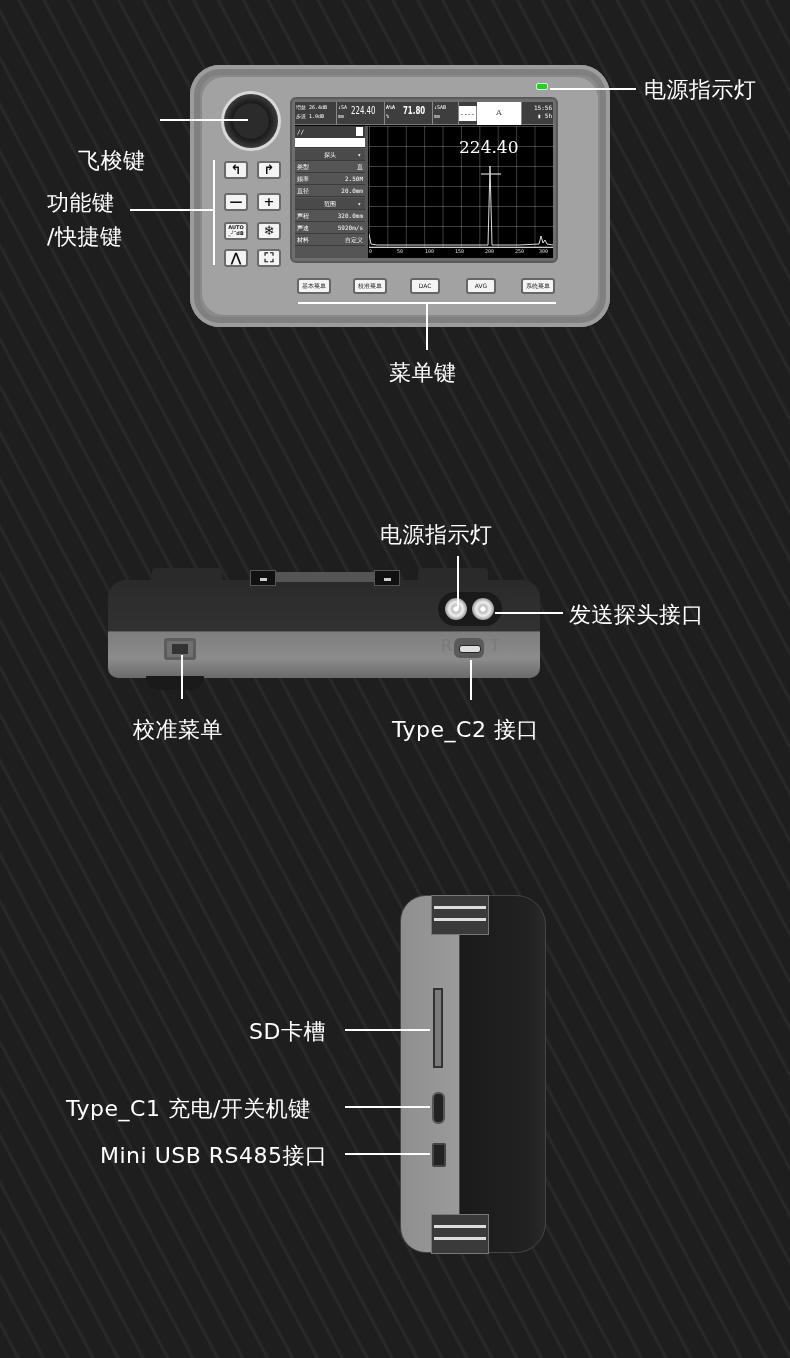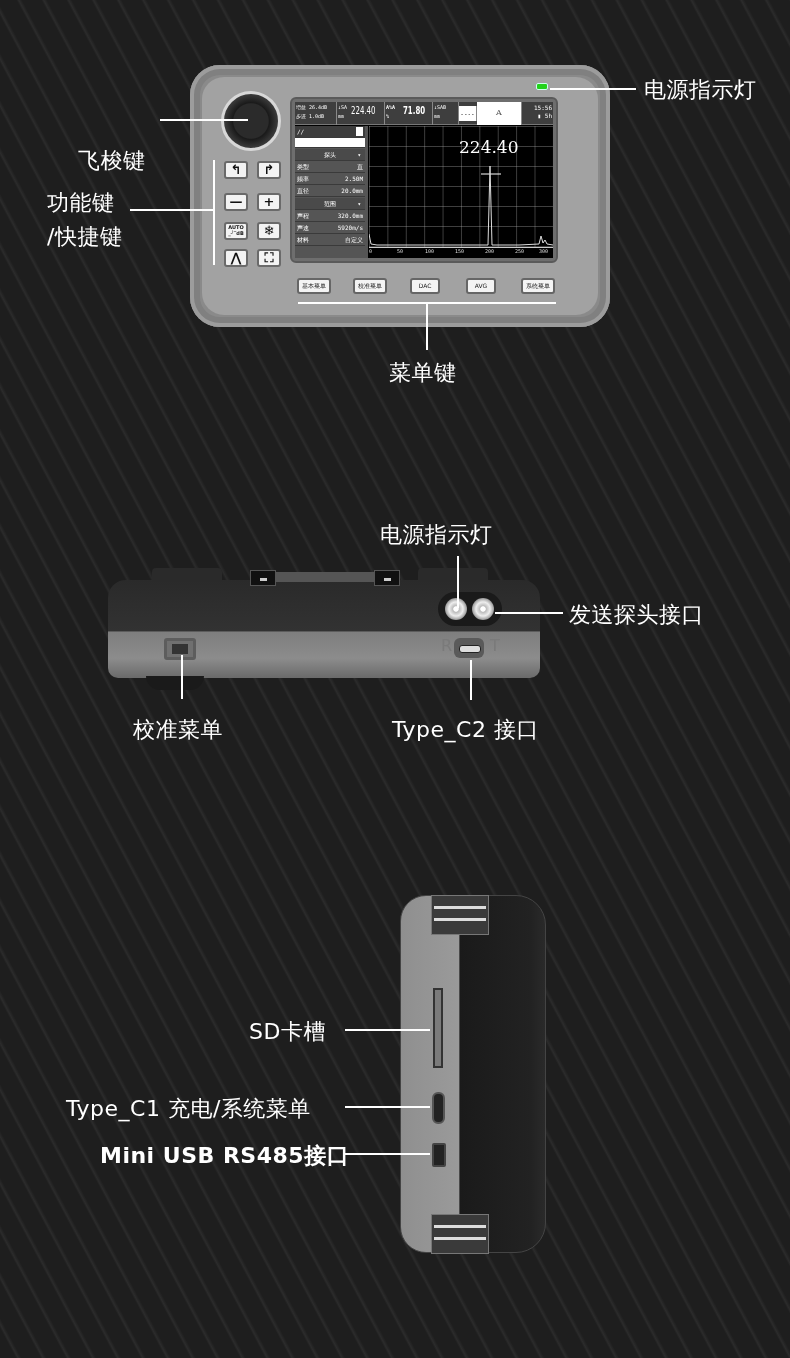--- a/index.html
+++ b/index.html
@@ -251,17 +251,17 @@
   <div class="latch" style="top:-1px;"></div>
   <div class="latch" style="top:318px;"></div>
   <div class="sd-slot"></div>
   <div class="usbc"></div>
   <div class="mini"></div>
 </div>
 
 <div class="label" style="left:249px;top:1017px;">SD卡槽</div>
 <div class="line" style="left:345px;top:1029px;width:85px;height:2px;"></div>
 
-<div class="label" style="left:66px;top:1094px;">Type_C1 充电/系统菜单</div>
+<div class="label" style="left:66px;top:1094px;">Type_C1 充电/开关机键</div>
 <div class="line" style="left:345px;top:1106px;width:85px;height:2px;"></div>
 
-<div class="label" style="left:100px;top:1141px;font-weight:bold;">Mini USB RS485接口</div>
+<div class="label" style="left:100px;top:1141px;">Mini USB RS485接口</div>
 <div class="line" style="left:345px;top:1153px;width:85px;height:2px;"></div>
 
 </body></html>

